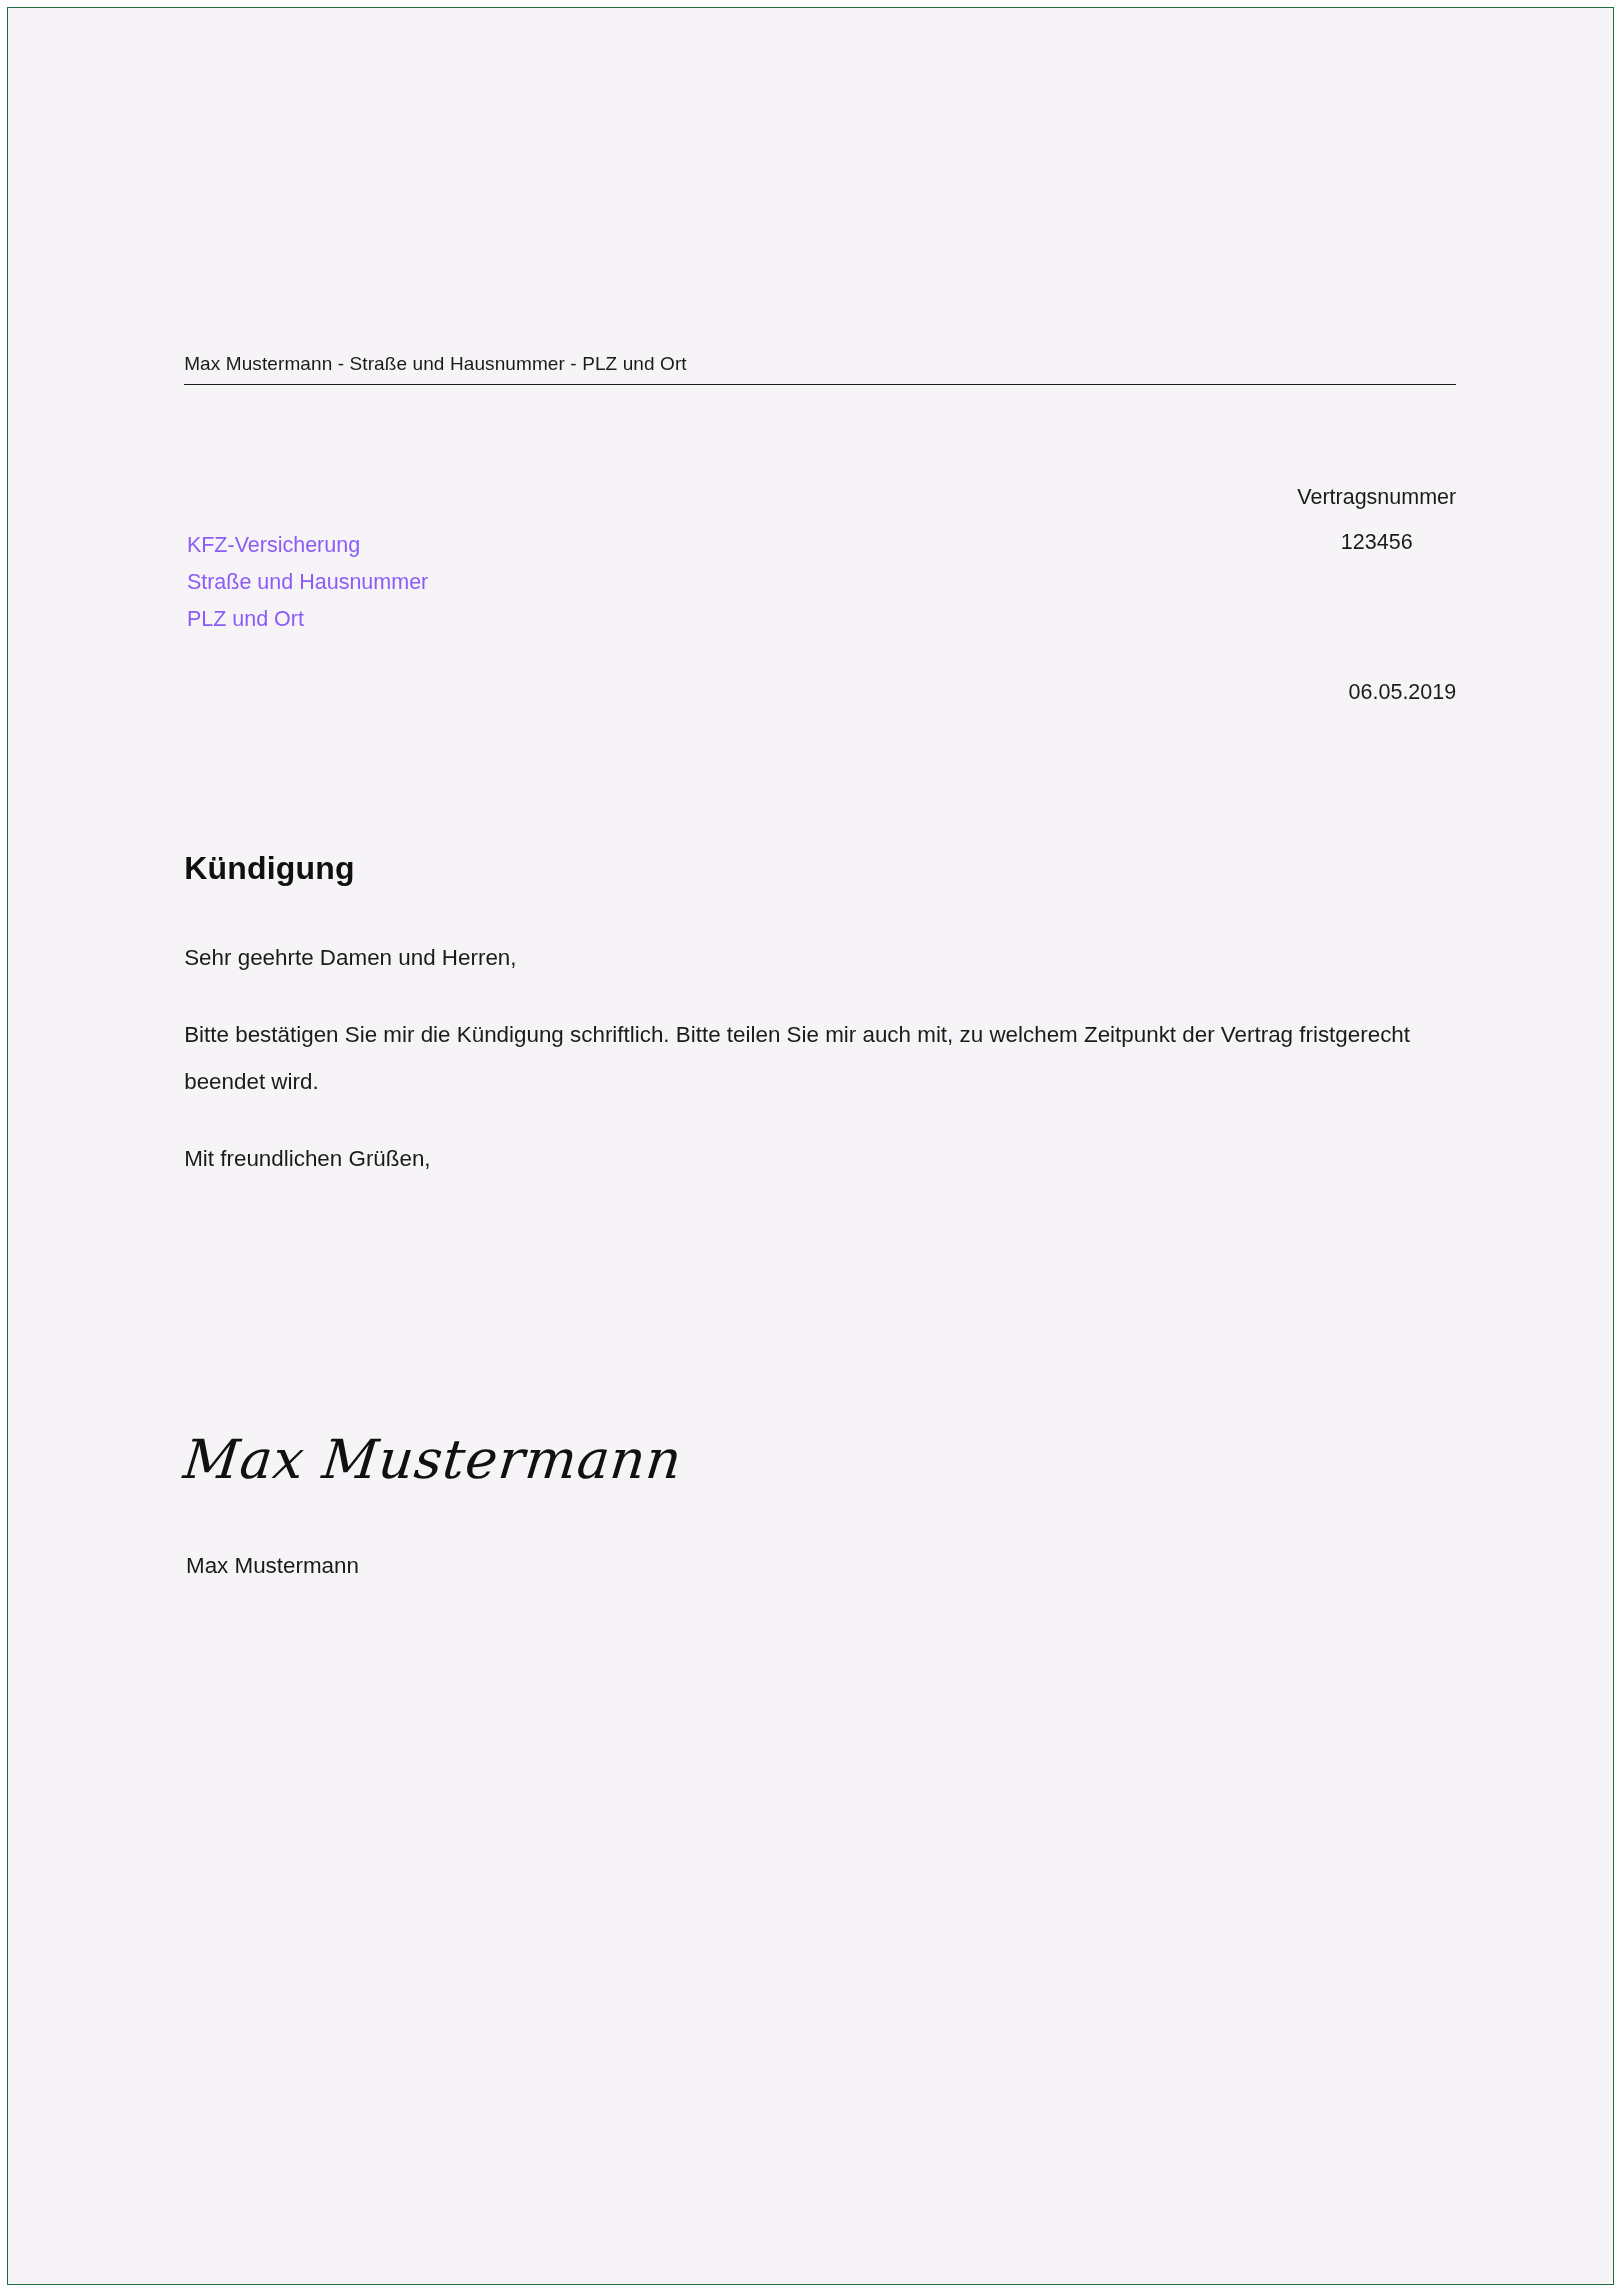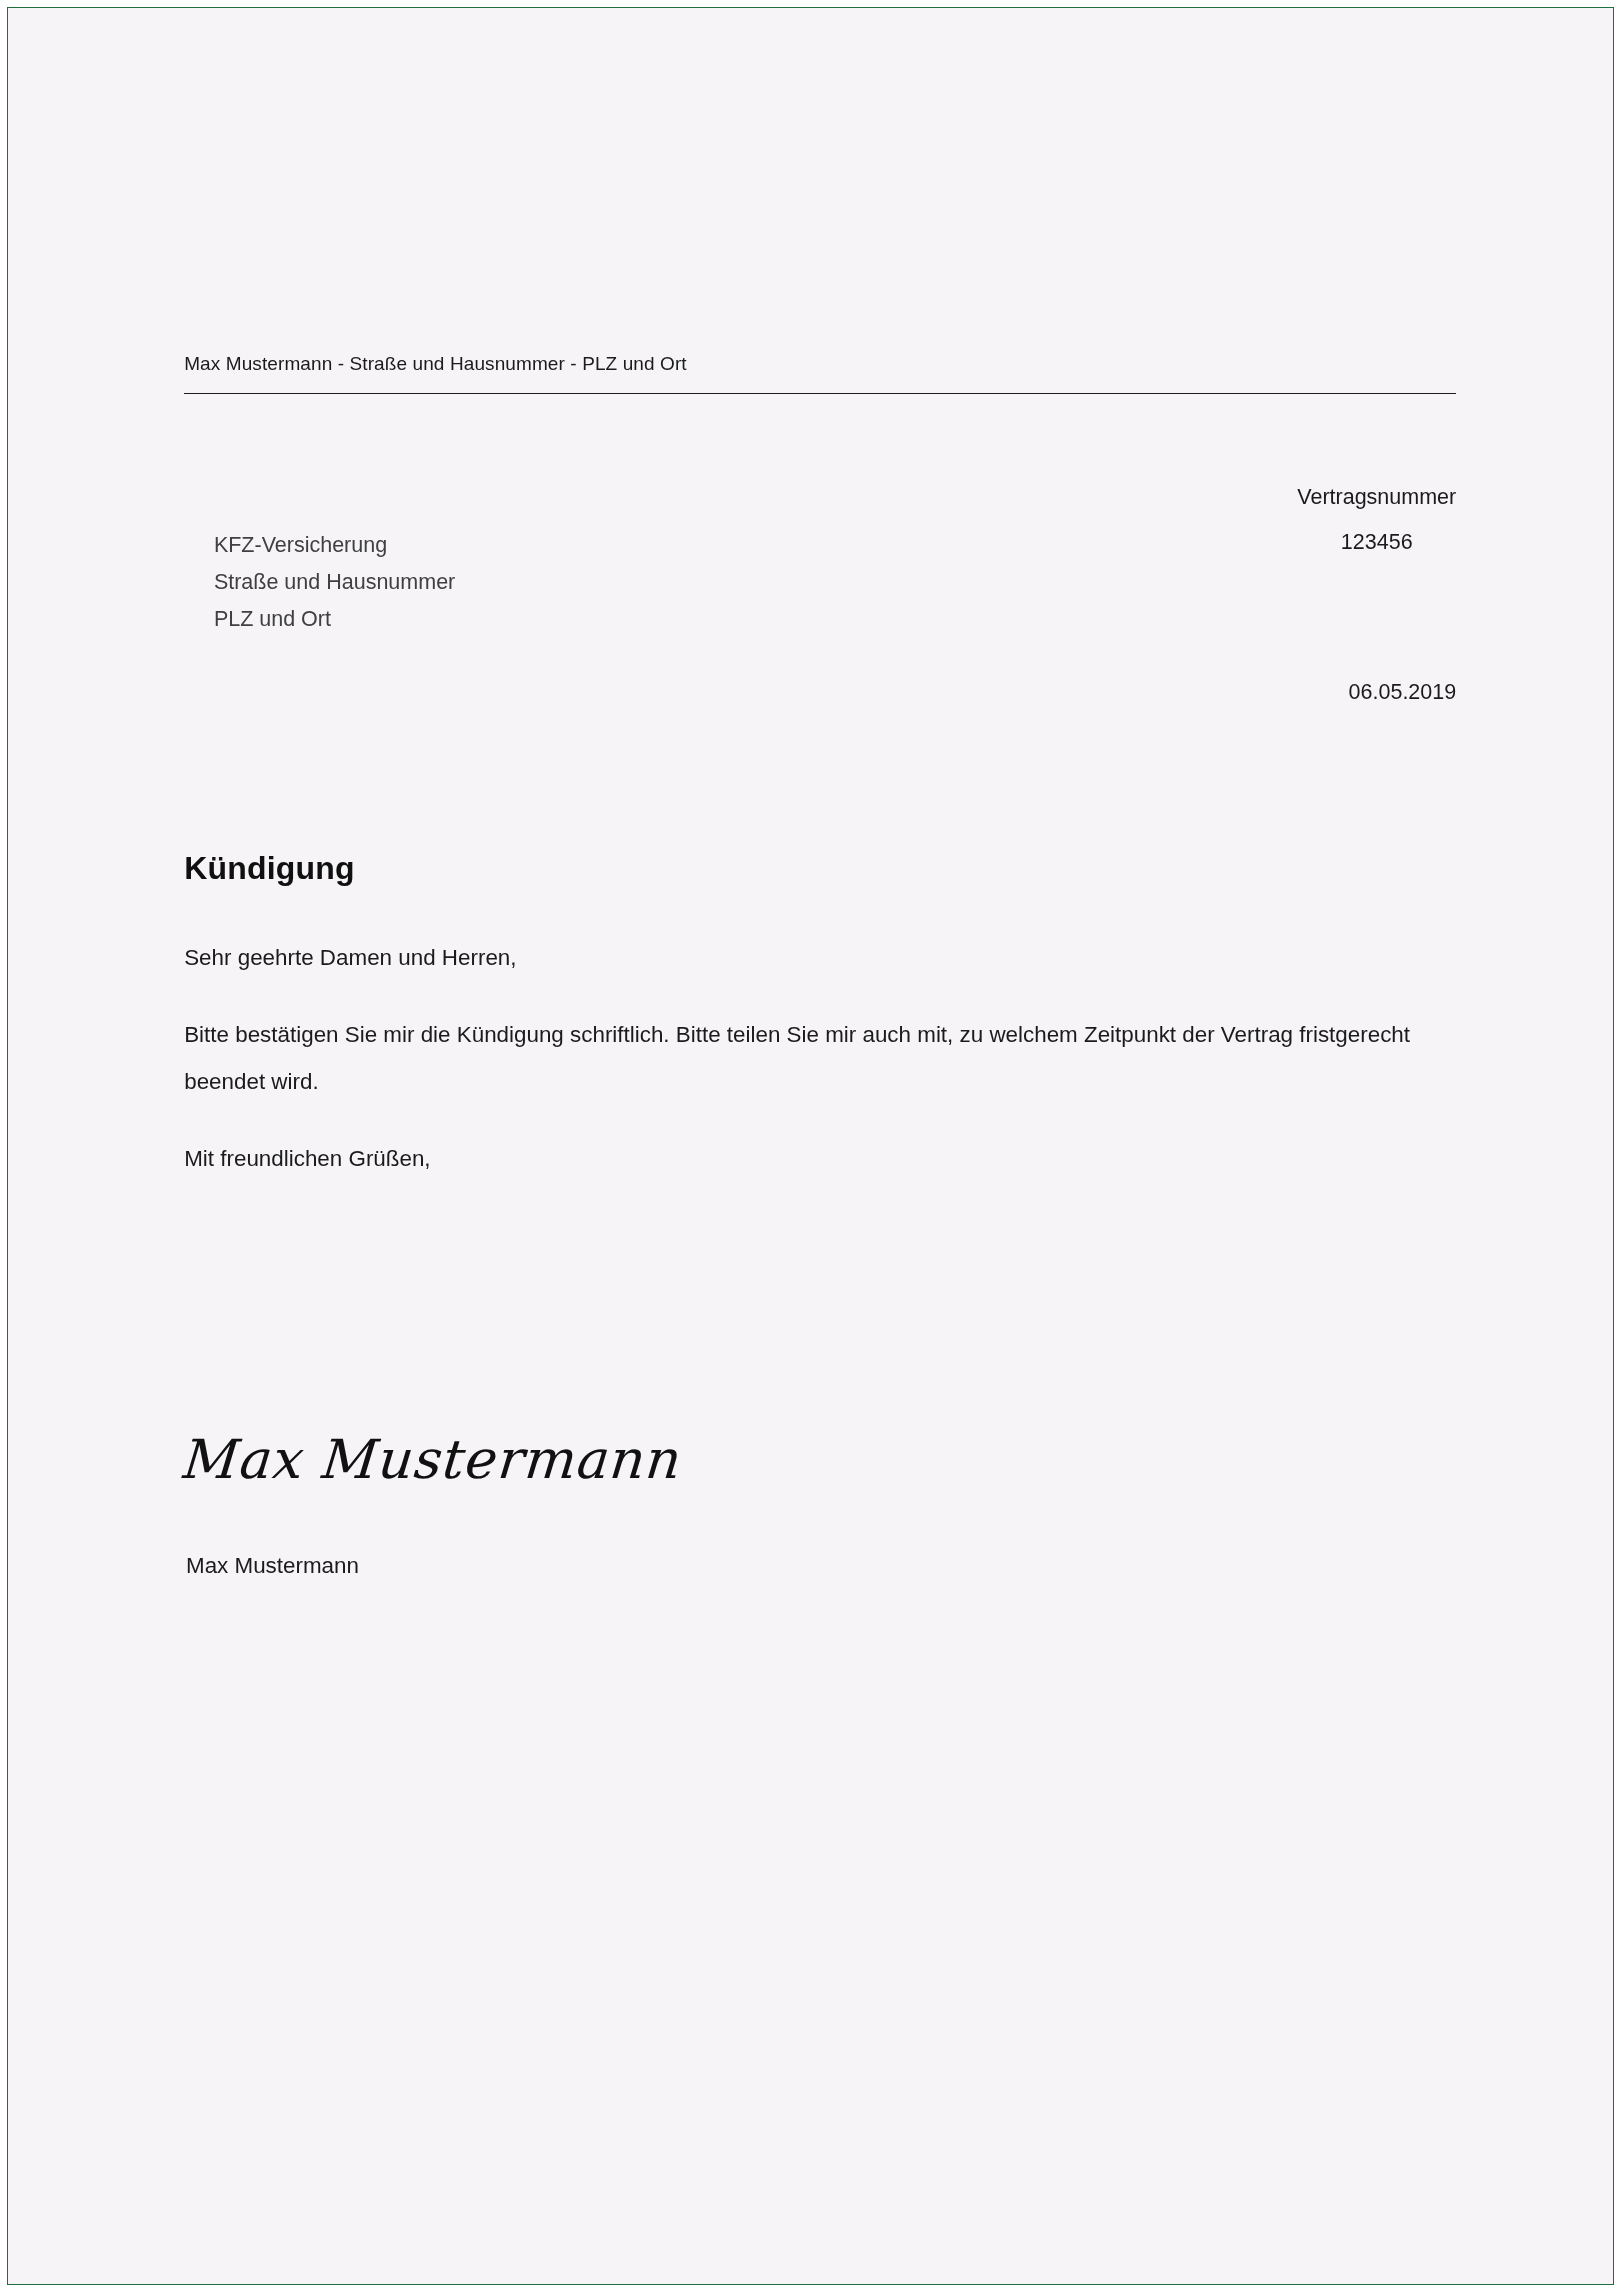--- a/index.html
+++ b/index.html
@@ -46,34 +46,33 @@
 
   
   .sender-line {
     position: absolute;
     left: 0;
     top: 345px;
     width: 1272px;
     font-size: 19px;
     color: #1b1b1b;
     letter-spacing: 0.1px;
-    padding-bottom: 18px;
+    padding-bottom: 9px;
     border-bottom: 1.3px solid #1b1b1b;
     white-space: nowrap;
   }
 
   
   .recipient {
     position: absolute;
     left: 2.7px;
     top: 519px;
     font-size: 21.5px;
     line-height: 37px;
-    color: #404040;
-    margin-left: 27px;
+    color: #8b5cf6;
   }
   .recipient div { white-space: nowrap; }
 
   
   .contract {
     position: absolute;
     right: 0;
     top: 467px;
     text-align: center;
     font-size: 21.5px;

